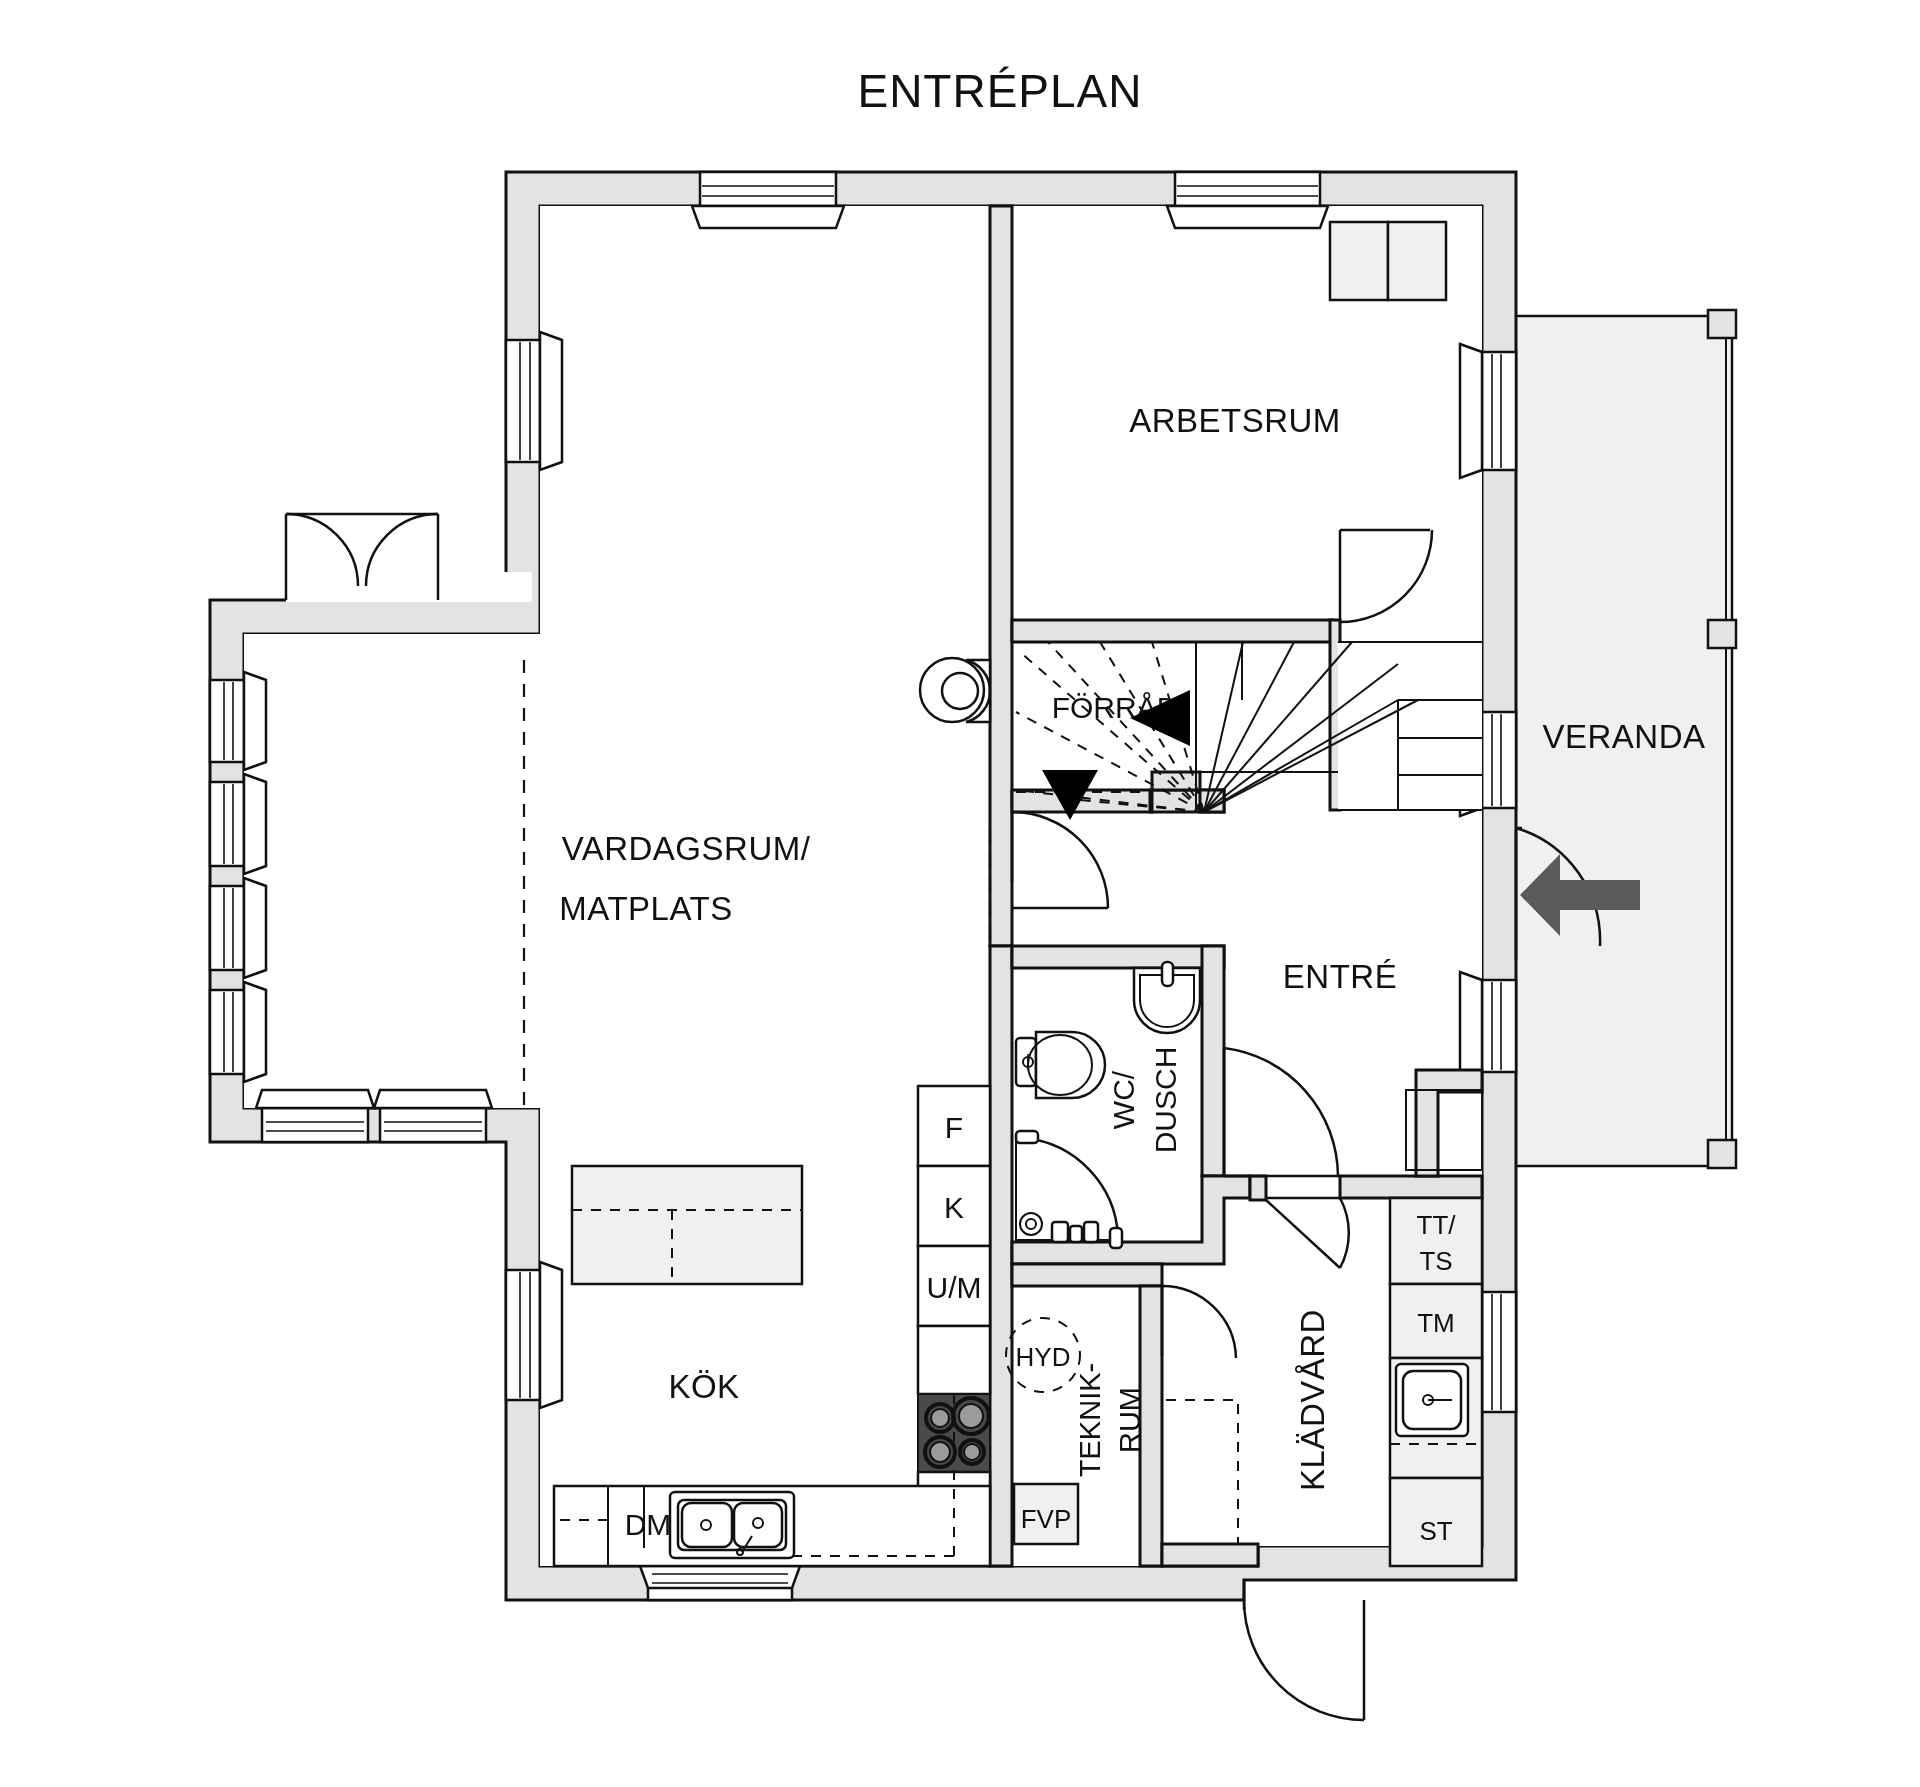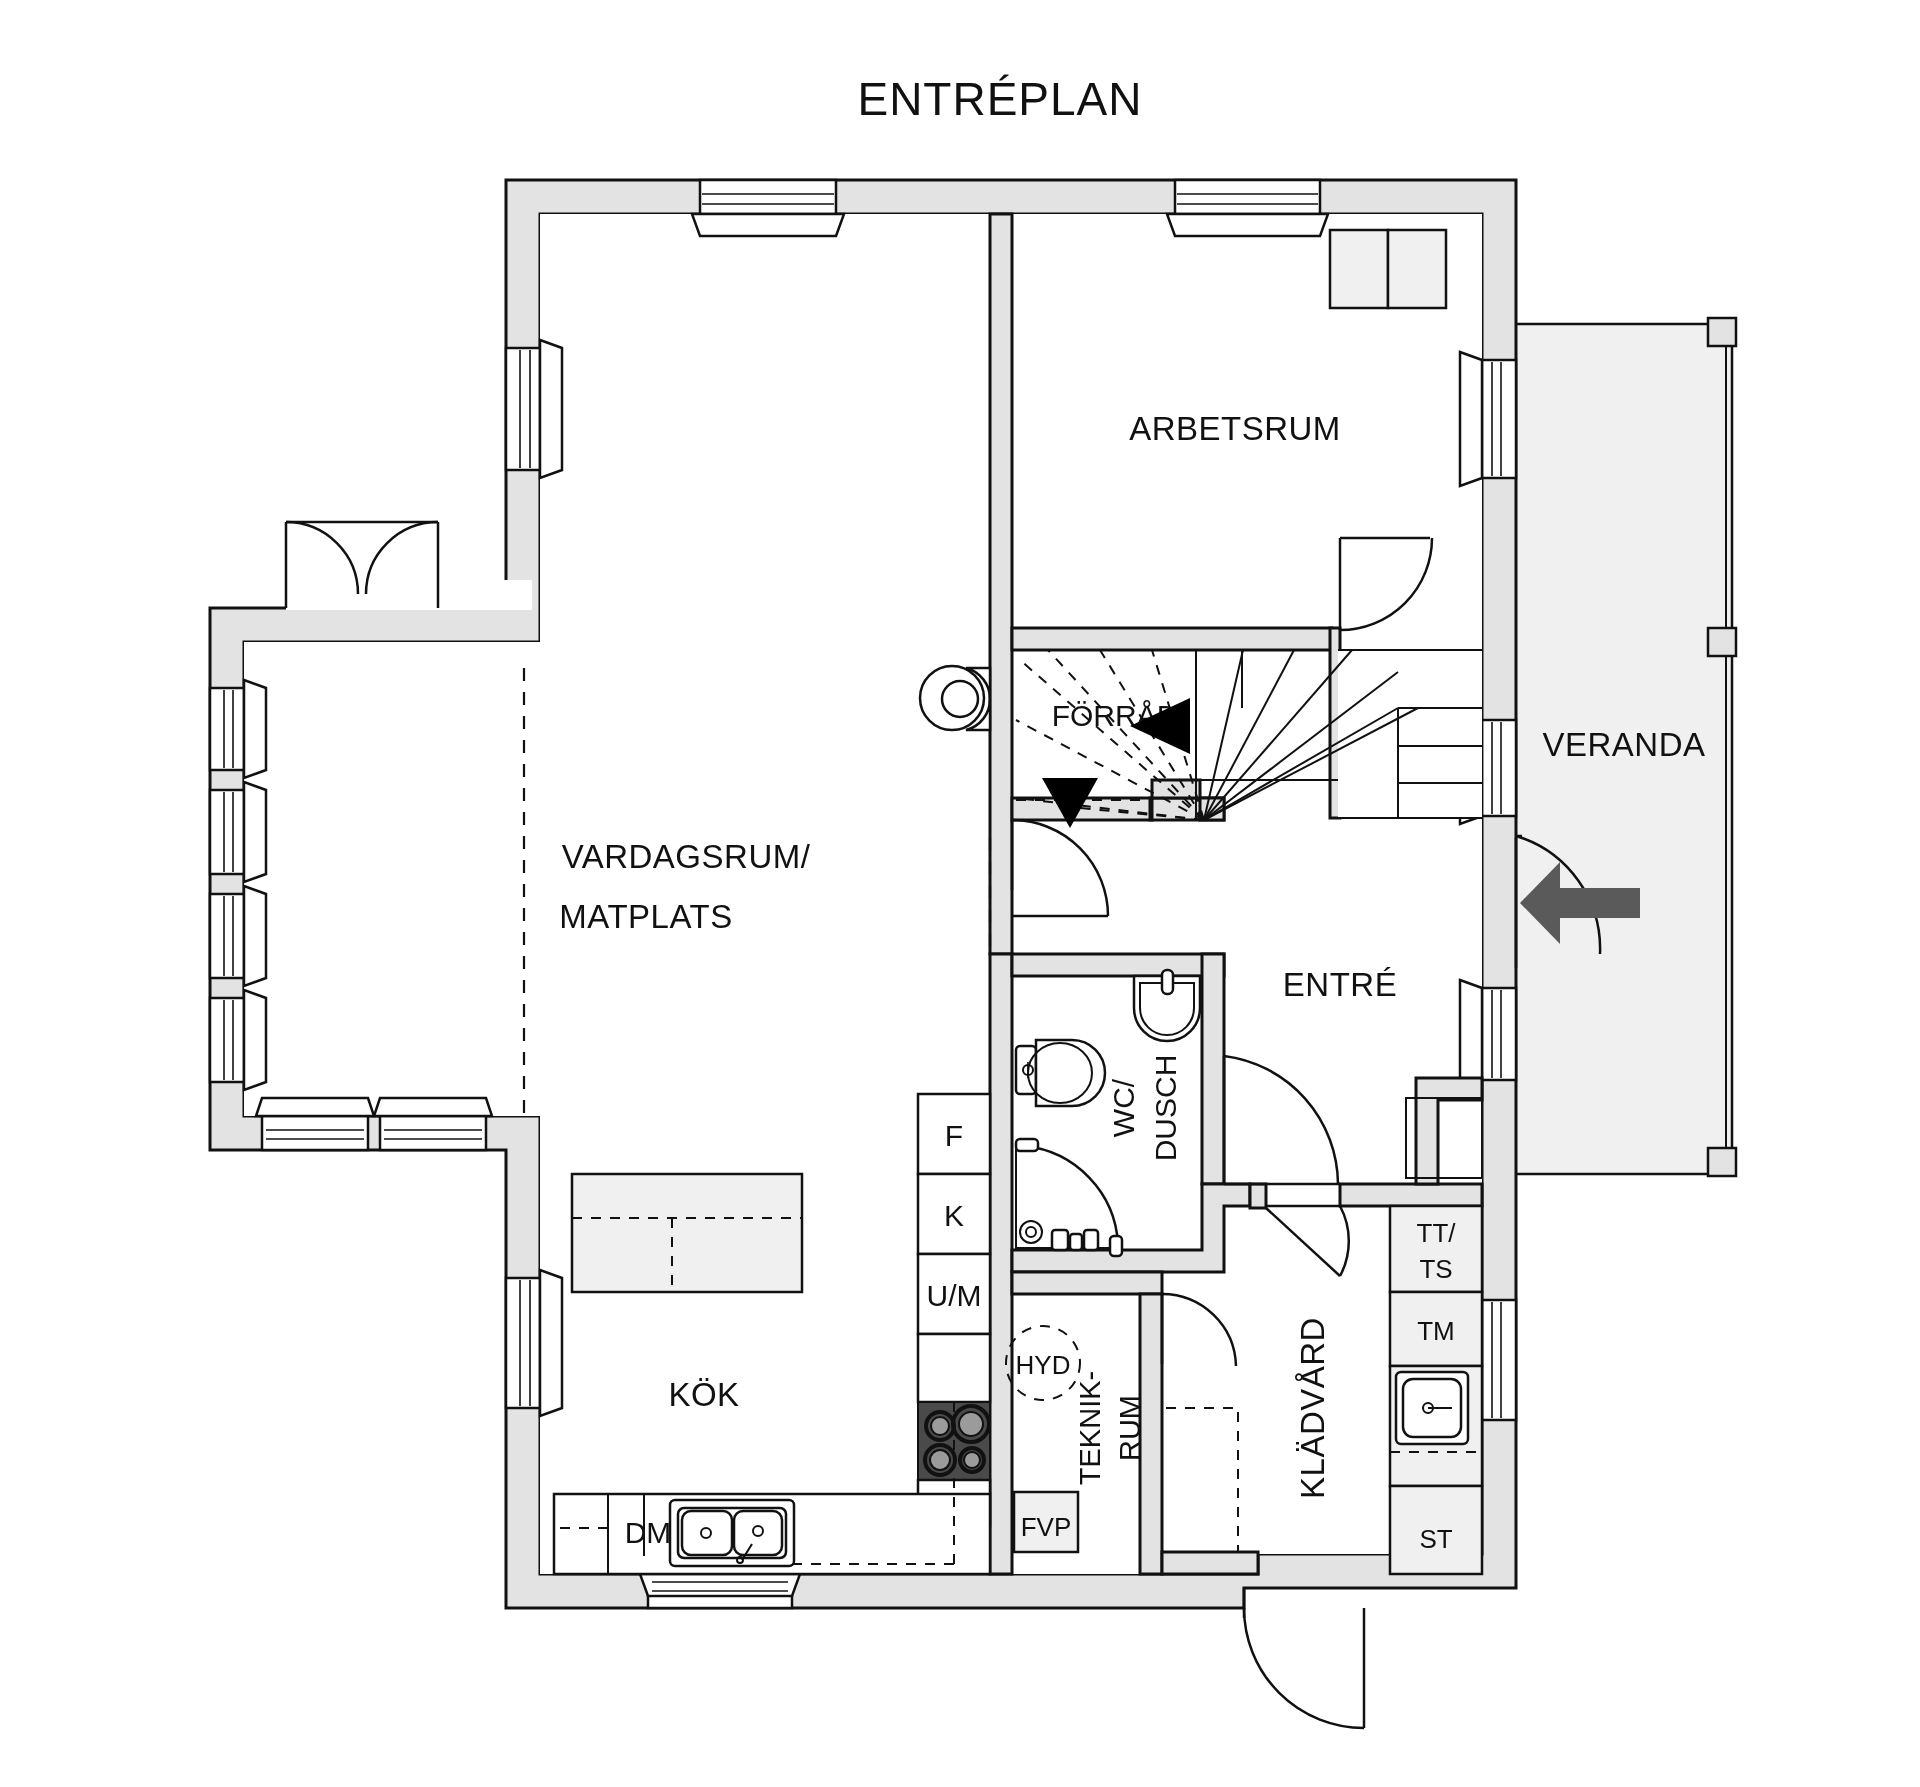--- a/index.html
+++ b/index.html
@@ -3,21 +3,21 @@
 <meta charset="utf-8">
 <style>
   html,body{margin:0;padding:0;background:#ffffff;}
   body{
     width:1920px;height:1787px;
     font-family:"Liberation Sans","DejaVu Sans",sans-serif;
     color:#111111;
     overflow:hidden;
     position:relative;
   }
-  #plan-root{position:absolute;left:0;top:8px;width:1920px;height:1726px;border-radius:17px;}
+  #plan-root{position:absolute;left:0;top:0;width:1920px;height:1726px;border-radius:17px;}
   svg{display:block;}
   .room-label{
     font-family:"Liberation Sans","DejaVu Sans",sans-serif;
     fill:#111111;
     font-weight:400;
   }
   .title-text{
     font-family:"Liberation Sans","DejaVu Sans",sans-serif;
     fill:#111111;
     font-size:46px;

